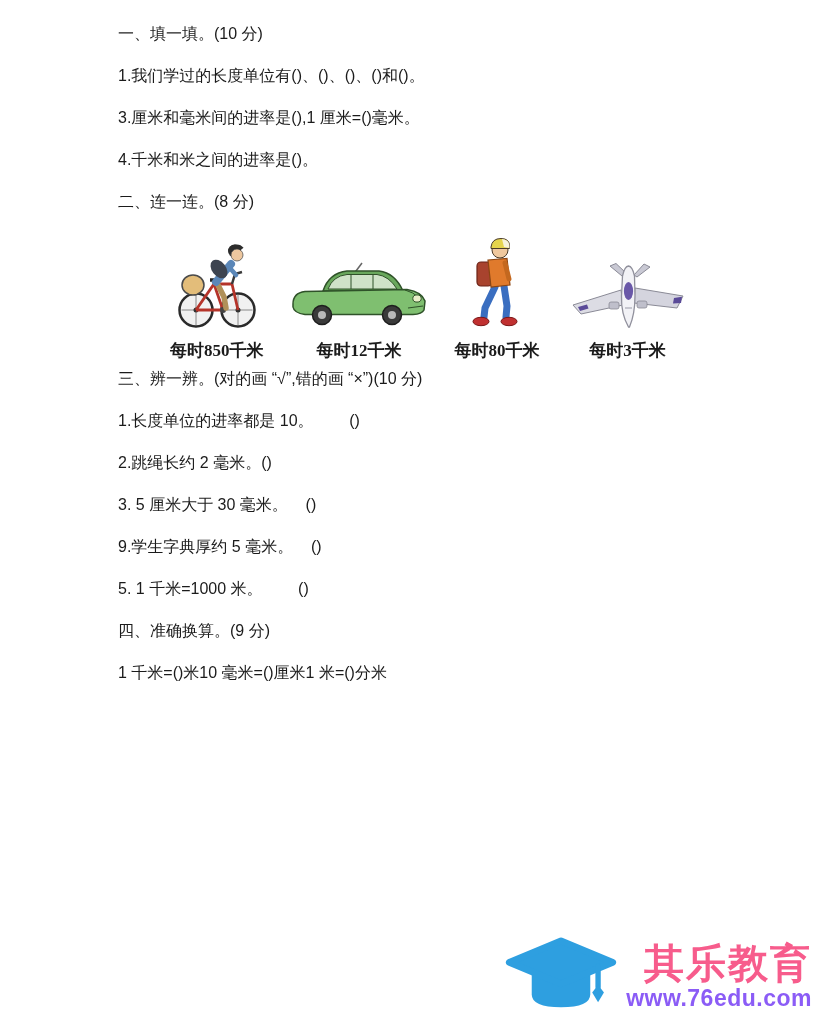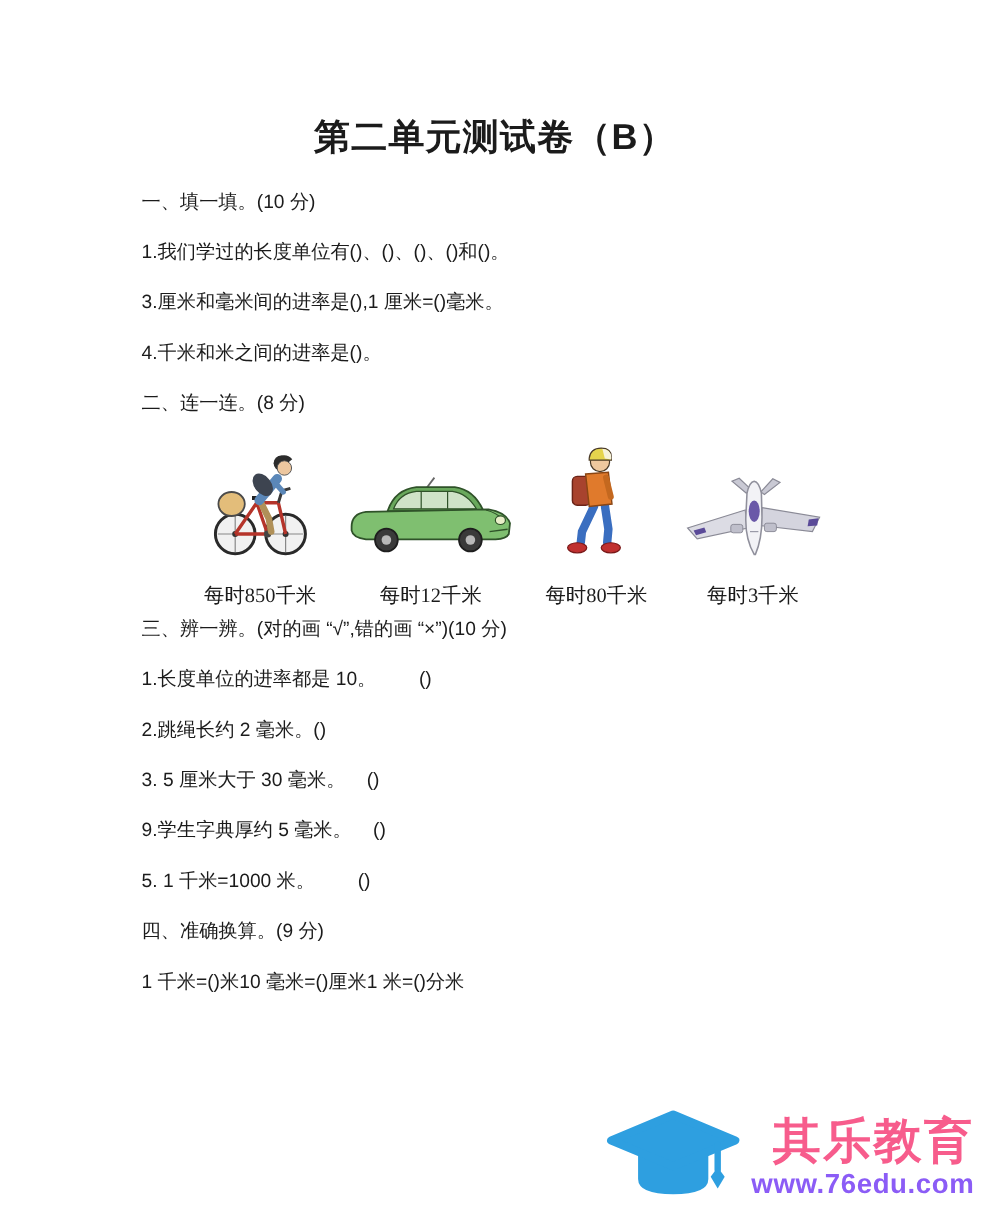--- a/index.html
+++ b/index.html
@@ -40,31 +40,31 @@
     margin:0 40px 8px 52px;
   }
   .match-col { display:flex; flex-direction:column; align-items:center; }
   .img-box {
     height:95px;
     display:flex;
     align-items:flex-end;
     justify-content:center;
   }
   .speed-label {
-    margin-top:20px;
+    margin-top:9px;
     font-family:"Liberation Serif", serif;
-    font-weight:normal;
+    font-weight:bold;
     font-size:17px;
     white-space:nowrap;
     text-align:center;
   }
   .sec3 { margin-top:20px; }
   .footer {
     position:absolute;
-    right:13px; bottom:12px;
+    right:13px; bottom:0;
     display:flex;
     align-items:center;
     gap:6px;
   }
   .footer-text { display:flex; flex-direction:column; align-items:flex-end; }
   .brand {
     font-weight:bold;
     font-size:40px;
     line-height:44px;
     letter-spacing:2px;
@@ -76,21 +76,20 @@
     line-height:26px;
     letter-spacing:0.5px;
     white-space:nowrap;
   }
 </style>
 </head>
 <body>
 
 <div class="page">
 
-  <div class="title">第二单元测试卷（B）</div>
 
   <div class="content">
 
     <p class="line heading">一、填一填。(10 分)</p>
     <p class="line">1.我们学过的长度单位有()、()、()、()和()。</p>
     <p class="line">3.厘米和毫米间的进率是(),1 厘米=()毫米。</p>
     <p class="line">4.千米和米之间的进率是()。</p>
 
     <p class="line">二、连一连。(8 分)</p>
 

